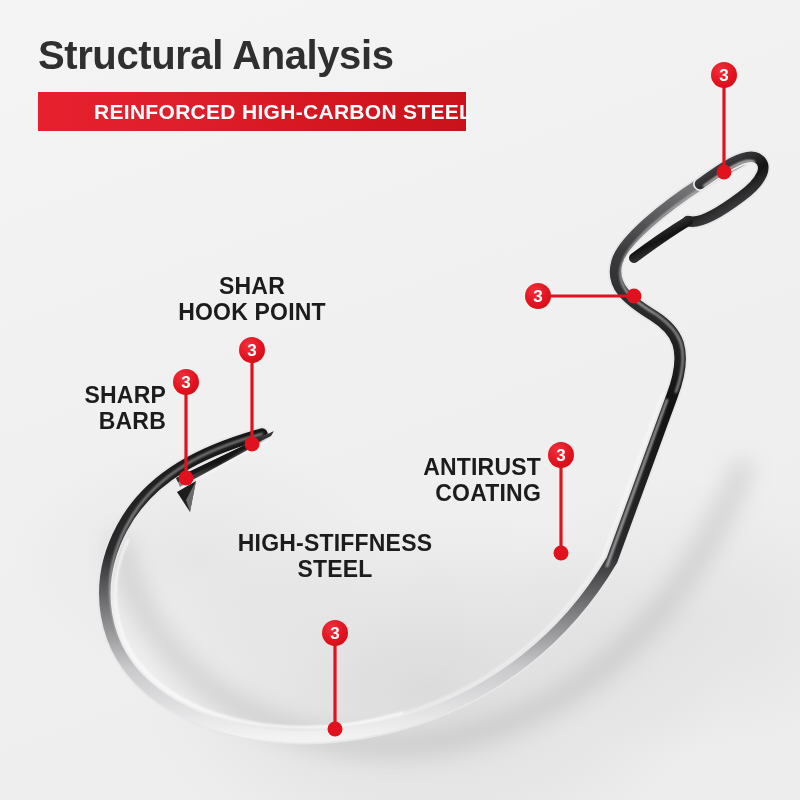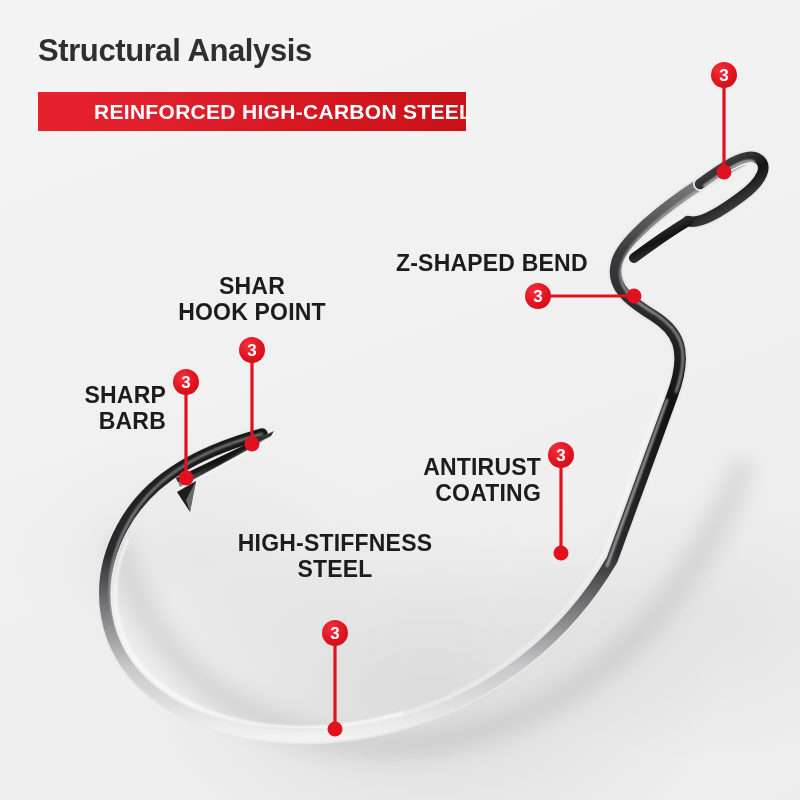--- a/index.html
+++ b/index.html
@@ -25,21 +25,21 @@
       radial-gradient(ellipse 300px 200px at 700px 620px, rgba(190,190,190,0.22), rgba(190,190,190,0) 70%),
       radial-gradient(ellipse 260px 160px at 200px 560px, rgba(190,190,190,0.18), rgba(190,190,190,0) 72%),
       linear-gradient(160deg, #f4f4f4 0%, #f0f0f0 45%, #ededed 100%);
   }
 
   
   #title {
     position: absolute;
     left: 38px;
     top: 33px;
-    font-size: 31px;
+    font-size: 40px;
     font-weight: 700;
     letter-spacing: -0.4px;
     color: #2f2f2f;
     white-space: nowrap;
   }
   #subtitle-banner {
     position: absolute;
     left: 38px;
     top: 92px;
     width: 428px;
@@ -222,21 +222,20 @@
     <g id="dots" fill="#e1121e">
         <circle cx="724" cy="172" r="7.5"></circle>
         <circle cx="634" cy="296" r="7.5"></circle>
         <circle cx="252" cy="444" r="7.5"></circle>
         <circle cx="186" cy="478" r="7.5"></circle>
         <circle cx="561" cy="553" r="7.5"></circle>
         <circle cx="335" cy="729" r="7.5"></circle>
       </g>
   </svg>
 
-  <div class="callout-label align-left" style="left:396px; top:250px;">Z-SHAPED BEND</div>
 
   <div class="callout-label align-center" style="left:102px; top:273px; width:300px;">SHAR
 HOOK POINT</div>
 
   <div class="callout-label align-right" style="left:0px; top:366px; width:166px;">SHARP
 BARB</div>
 
   <div class="callout-label align-right" style="left:281px; top:438px; width:260px;">ANTIRUST
 COATING</div>
 

